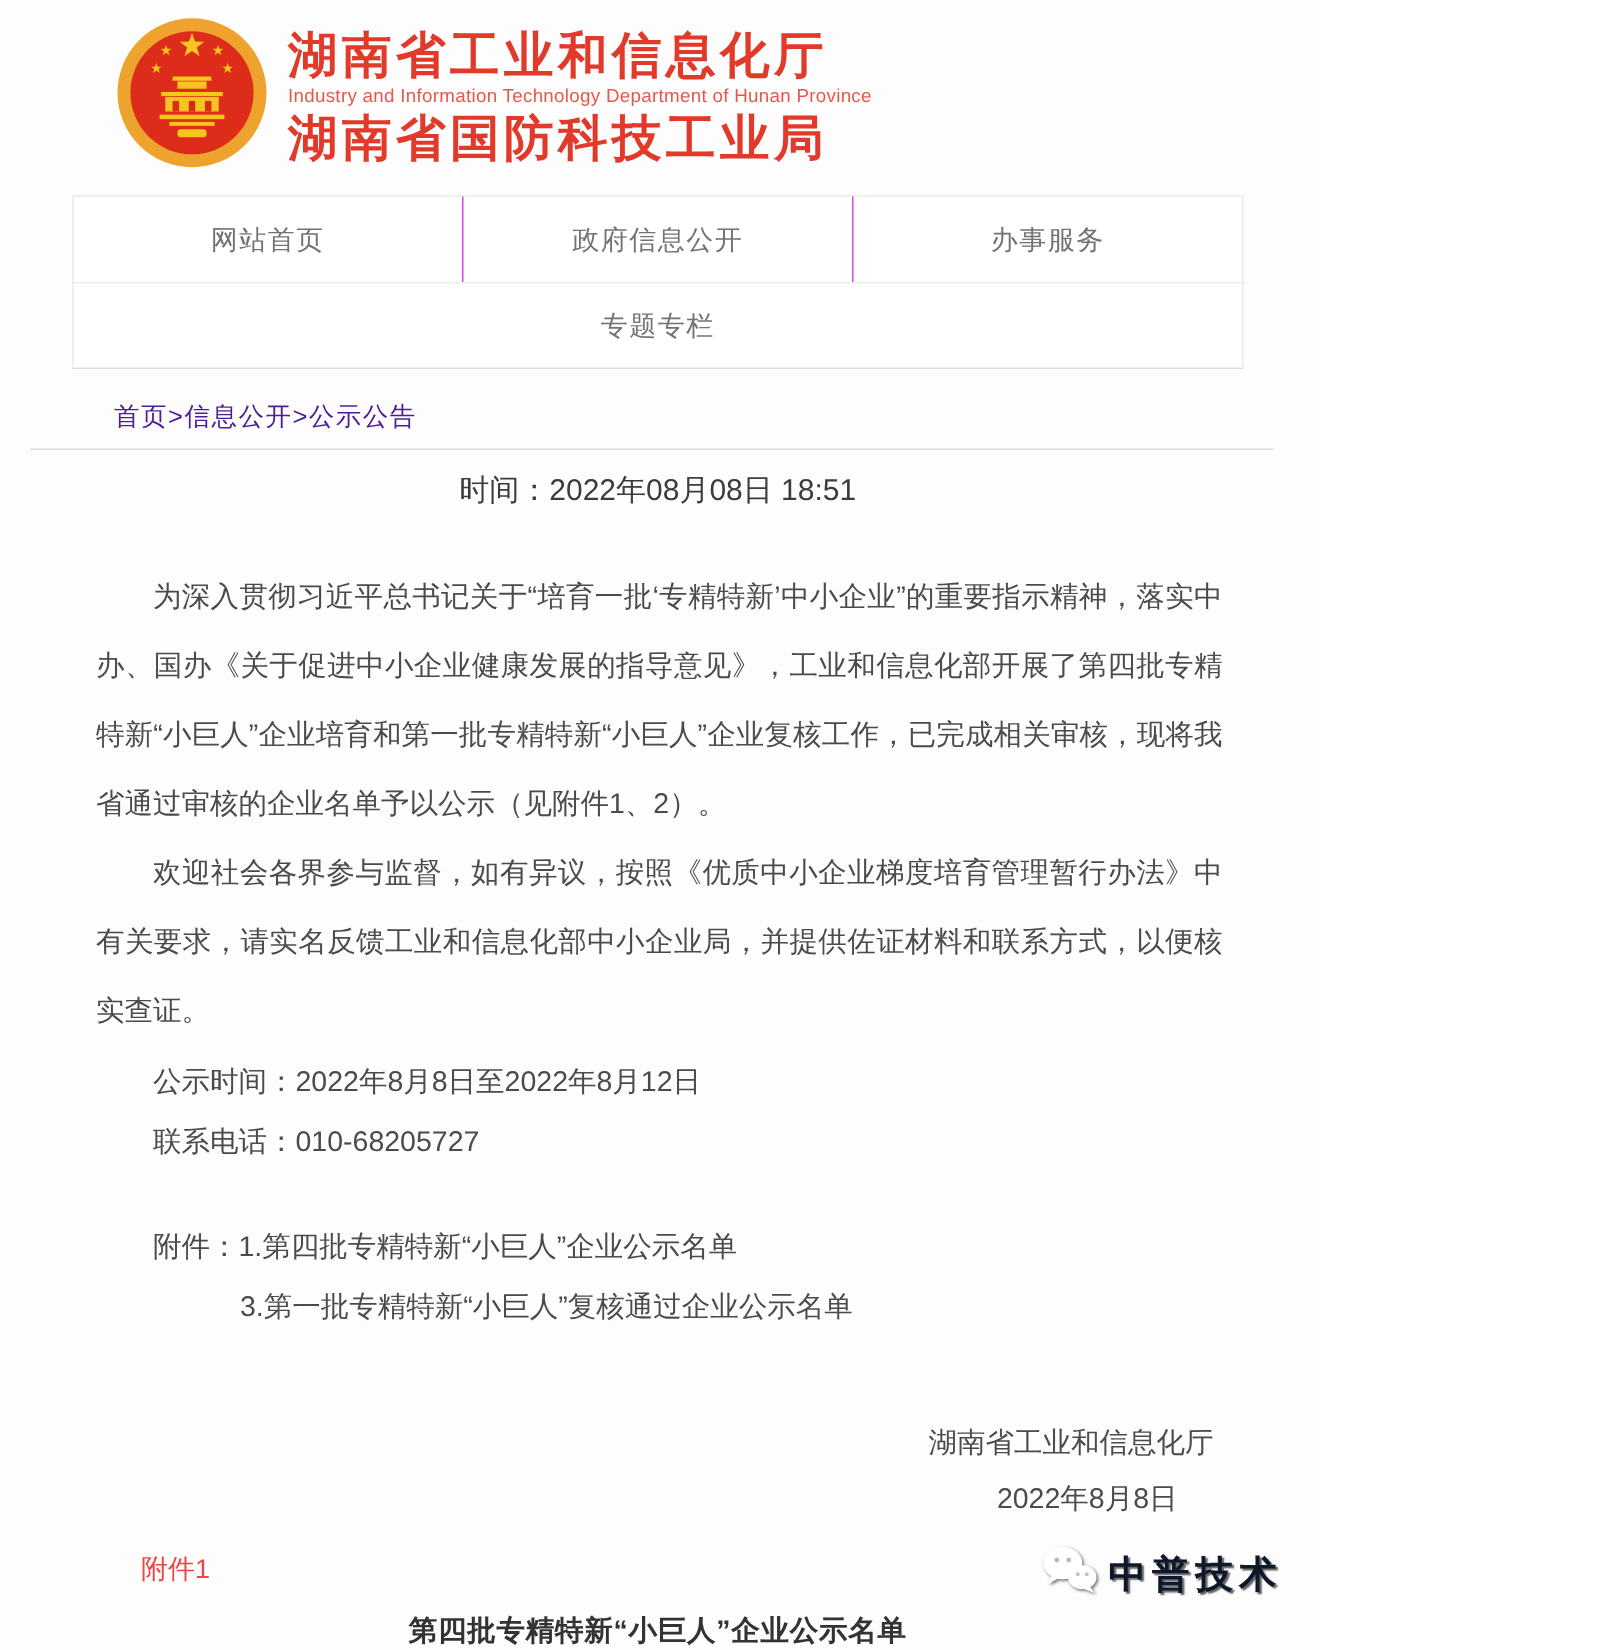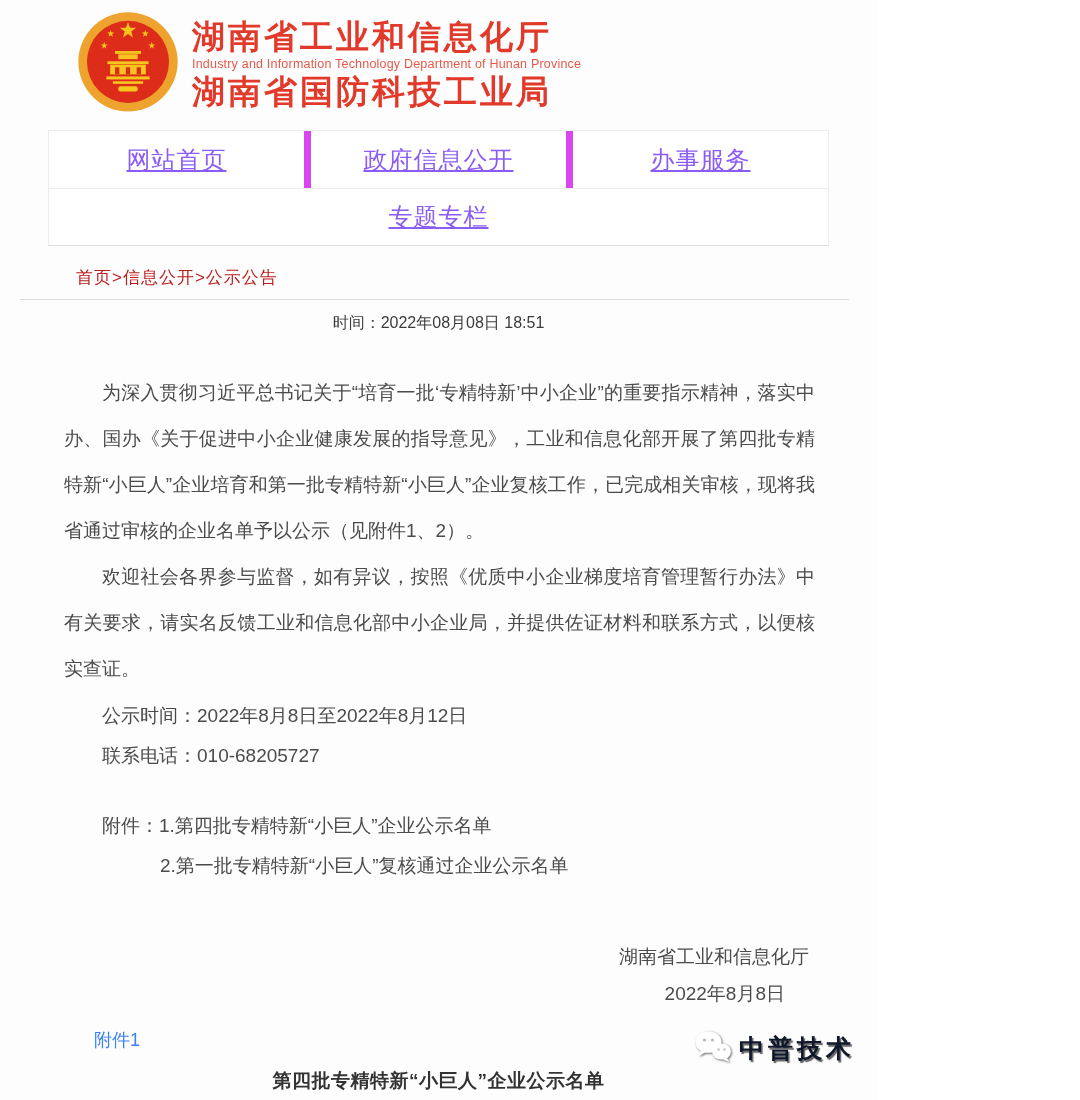--- a/index.html
+++ b/index.html
@@ -20,48 +20,48 @@
     line-height: 38px; white-space: nowrap;
   }
   .org-en { color: #e6594a; font-size: 12.5px; line-height: 17px; white-space: nowrap; letter-spacing: 0.2px; }
 
   
   .main-nav { margin: 6px 48px 0 48px; border: 1px solid #ececec; border-bottom: 1px solid #dedede; background: #fff; }
   .nav-row { display: flex; height: 57px; }
   .nav-row + .nav-row { border-top: 1px solid #ececec; }
   .nav-cell {
     flex: 1; display: flex; align-items: center; justify-content: center;
-    font-size: 24px; color: #8b5cf6; letter-spacing: 1px; cursor: pointer; text-decoration: underline;
+    font-size: 18px; color: #737373; letter-spacing: 1px; cursor: pointer;
   }
-  .nav-cell + .nav-cell { border-left: 7px solid #d946ef; }
+  .nav-cell + .nav-cell { border-left: 1px solid #d946ef; }
 
   
-  .breadcrumb { margin: 20px 0 0 76px; font-size: 17px; color: #b91c1c; letter-spacing: 1px; }
+  .breadcrumb { margin: 20px 0 0 76px; font-size: 17px; color: #4c1d95; letter-spacing: 1px; }
   .rule { border: none; border-top: 1px solid #dcdcdc; margin: 10px 28px 0 20px; }
   .article-title {
     margin: 14px 40px 0 40px; text-align: center;
     font-size: 21px; font-weight: bold; color: #2c3d55; letter-spacing: 0.5px; line-height: 28px;
   }
-  .pub-time { margin-top: 13px; text-align: center; font-size: 16px; color: #3c3c3c; }
+  .pub-time { margin-top: 13px; text-align: center; font-size: 20px; color: #3c3c3c; }
 
   
   .content { margin: 36px 62px 0 64px; font-size: 19px; color: #4b4b4b; }
   .content p.body-para { line-height: 46px; text-indent: 2em; text-align: justify; }
   .meta { margin-top: 4px; }
   .meta p { line-height: 40px; padding-left: 38px; }
   .attachments { margin-top: 30px; }
   .attachments p { line-height: 40px; }
   .att-line1 { padding-left: 38px; }
   .att-line2 { padding-left: 96px; }
 
   .signature { margin-top: 52px; text-align: right; color: #4b4b4b; font-size: 19px; line-height: 37px; }
   .signature .sig-org { padding-right: 6px; }
   .signature .sig-date { padding-right: 30px; }
 
-  .att1-label { margin: 16px 0 0 94px; font-size: 18px; color: #3b82f6; }
+  .att1-label { margin: 16px 0 0 94px; font-size: 18px; color: #ef4444; }
   .table-title { margin-top: 16px; text-align: center; font-size: 19px; font-weight: bold; color: #333; letter-spacing: 0.5px; }
 
   
   .ptable { width: 947px; margin: 10px 0 0 75px; }
   .ptable-row { display: grid; grid-template-columns: 92px 192px 1fr; border: 2px solid #3b3b3b; background: #fff; }
   .ptable-row + .ptable-row { margin-top: 3px; }
   .ptable-cell {
     display: flex; align-items: center; justify-content: center;
     min-height: 36px; font-size: 17px; color: #333; padding: 2px 12px;
   }
@@ -134,21 +134,21 @@
     <p class="body-para">为深入贯彻习近平总书记关于“培育一批‘专精特新’中小企业”的重要指示精神，落实中办、国办《关于促进中小企业健康发展的指导意见》，工业和信息化部开展了第四批专精特新“小巨人”企业培育和第一批专精特新“小巨人”企业复核工作，已完成相关审核，现将我省通过审核的企业名单予以公示（见附件1、2）。</p>
     <p class="body-para">欢迎社会各界参与监督，如有异议，按照《优质中小企业梯度培育管理暂行办法》中有关要求，请实名反馈工业和信息化部中小企业局，并提供佐证材料和联系方式，以便核实查证。</p>
 
     <div class="meta">
       <p>公示时间：2022年8月8日至2022年8月12日</p>
       <p>联系电话：010-68205727</p>
     </div>
 
     <div class="attachments">
       <p class="att-line1"><span>附件：</span><span>1.第四批专精特新“小巨人”企业公示名单</span></p>
-      <p class="att-line2"><span>2.第一批专精特新“小巨人”复核通过企业公示名单</span></p>
+      <p class="att-line2"><span>3.第一批专精特新“小巨人”复核通过企业公示名单</span></p>
     </div>
 
     <div class="signature">
       <div class="sig-org">湖南省工业和信息化厅</div>
       <div class="sig-date">2022年8月8日</div>
     </div>
   </div>
 
   <div class="att1-label">附件1</div>
   <div class="table-title">第四批专精特新“小巨人”企业公示名单</div>

